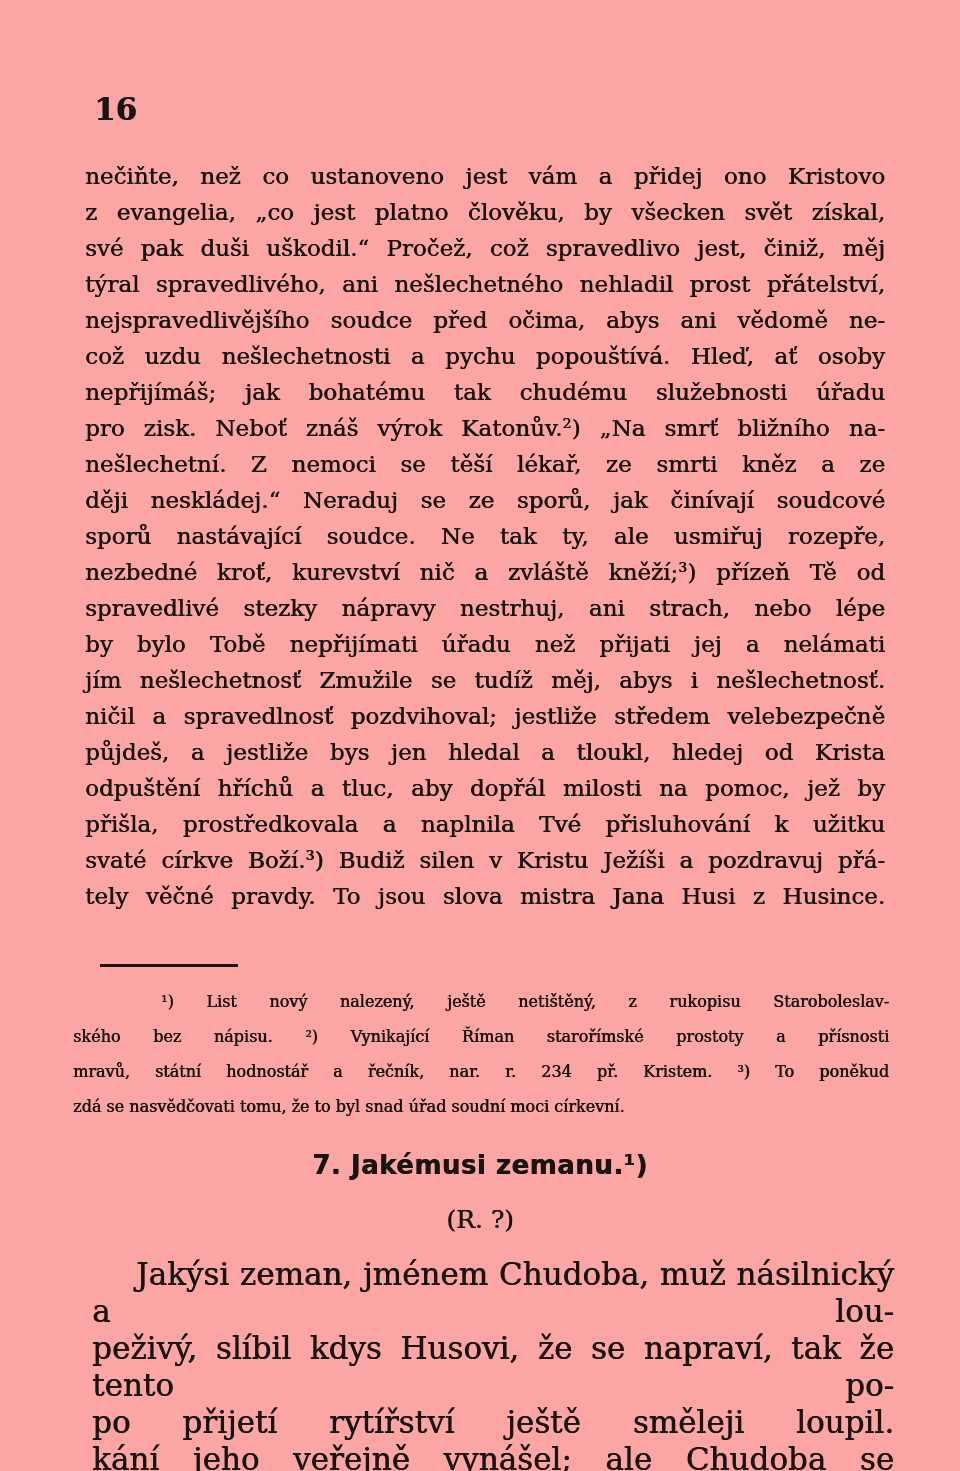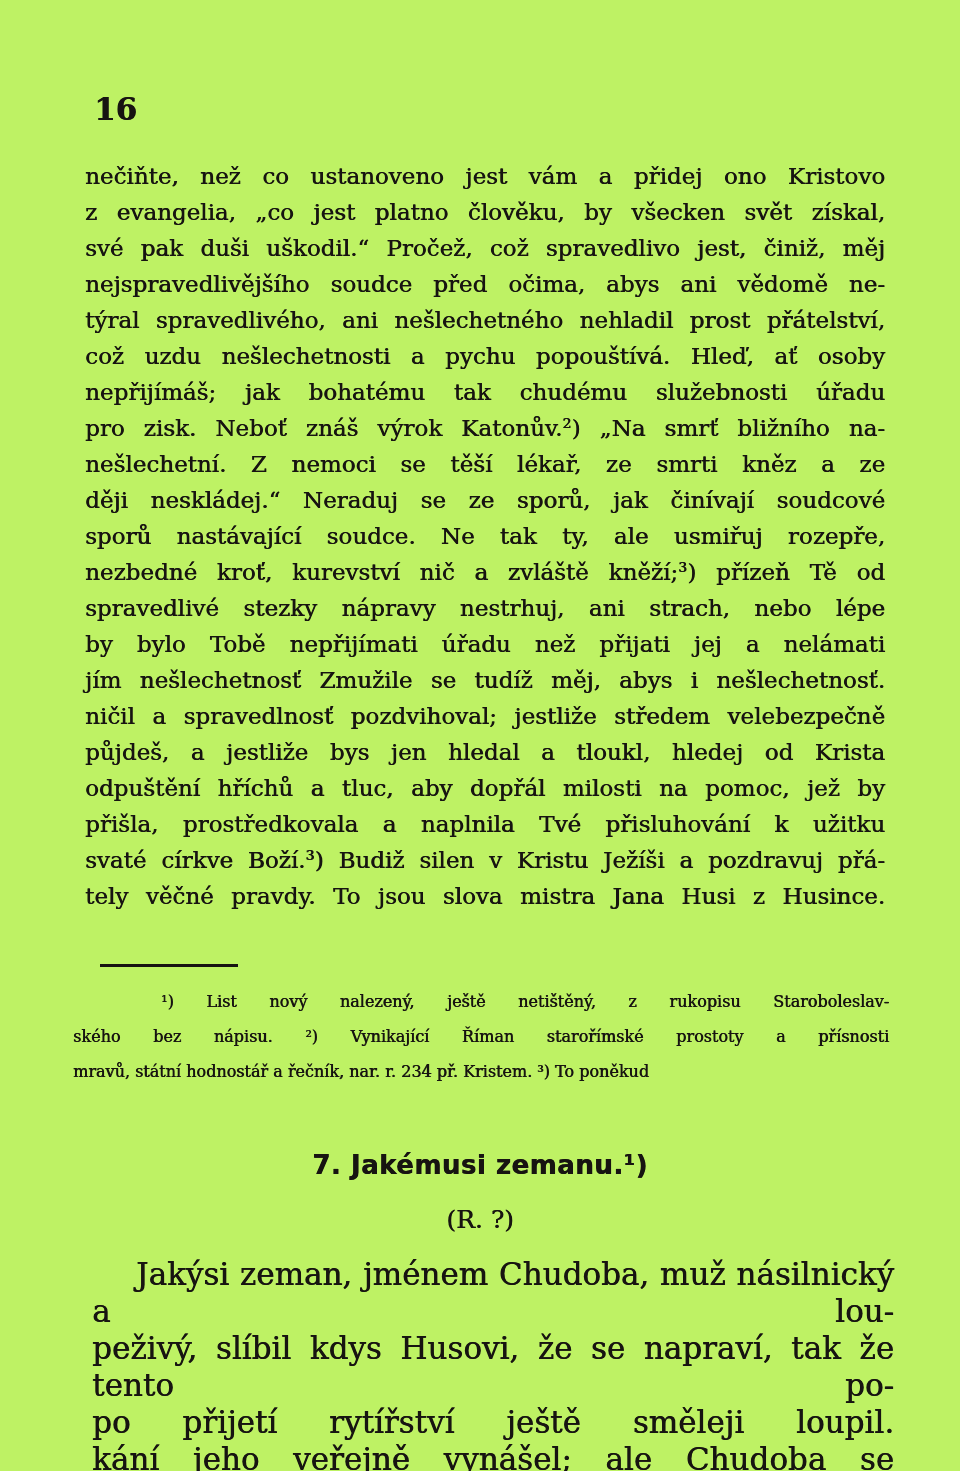--- a/index.html
+++ b/index.html
@@ -5,21 +5,21 @@
   html, body {
     margin: 0;
     padding: 0;
     background: #e8e8e8;
   }
   .page {
     position: relative;
     width: 960px;
     height: 1471px;
     margin: 0 auto;
-    background: #bef264;
+    background: #fca5a5;
     color: #171411;
     font-family: "DejaVu Serif", "Liberation Serif", serif;
     
     text-shadow: 0.55px 0 0 currentColor;
     overflow: hidden;
   }
   .page-number {
     position: absolute;
     left: 94px;
     top: 94px;
@@ -100,22 +100,22 @@
 <body>
 
 <div class="page">
 
   <div class="page-number">16</div>
 
   <div class="textblock main-paragraph">
       <div class="tline">nečiňte, než co ustanoveno jest vám a přidej ono Kristovo</div>
       <div class="tline">z evangelia, „co jest platno člověku, by všecken svět získal,</div>
       <div class="tline">své pak duši uškodil.“ Pročež, což spravedlivo jest, činiž, měj</div>
+      <div class="tline">týral spravedlivého, ani nešlechetného nehladil prost přátelství,</div>
       <div class="tline">nejspravedlivějšího soudce před očima, abys ani vědomě ne-</div>
-      <div class="tline">týral spravedlivého, ani nešlechetného nehladil prost přátelství,</div>
       <div class="tline">což uzdu nešlechetnosti a pychu popouštívá. Hleď, ať osoby</div>
       <div class="tline">nepřijímáš; jak bohatému tak chudému služebnosti úřadu</div>
       <div class="tline">pro zisk. Neboť znáš výrok Katonův.²) „Na smrť bližního na-</div>
       <div class="tline">nešlechetní. Z nemoci se těší lékař, ze smrti kněz a ze</div>
       <div class="tline">ději neskládej.“ Neraduj se ze sporů, jak činívají soudcové</div>
       <div class="tline">sporů nastávající soudce. Ne tak ty, ale usmiřuj rozepře,</div>
       <div class="tline">nezbedné kroť, kurevství nič a zvláště kněží;³) přízeň Tě od</div>
       <div class="tline">spravedlivé stezky nápravy nestrhuj, ani strach, nebo lépe</div>
       <div class="tline">by bylo Tobě nepřijímati úřadu než přijati jej a nelámati</div>
       <div class="tline">jím nešlechetnosť Zmužile se tudíž měj, abys i nešlechetnosť.</div>
@@ -126,20 +126,21 @@
       <div class="tline">svaté církve Boží.³) Budiž silen v Kristu Ježíši a pozdravuj přá-</div>
       <div class="tline">tely věčné pravdy. To jsou slova mistra Jana Husi z Husince.</div>
     </div>
 
   <div class="footnote-sep"></div>
 
   <div class="textblock footnotes no-stretch-last">
       <div class="tline">¹) List nový nalezený, ještě netištěný, z rukopisu Staroboleslav-</div>
       <div class="tline">ského bez nápisu. ²) Vynikající Říman starořímské prostoty a přísnosti</div>
       <div class="tline">mravů, státní hodnostář a řečník, nar. r. 234 př. Kristem. ³) To poněkud</div>
+      <div class="tline">zdá se nasvědčovati tomu, že to byl snad úřad soudní moci církevní.</div>
     </div>
 
   <div class="section-heading">7. Jakémusi zemanu.¹)</div>
 
   <div class="section-sub">(R. ?)</div>
 
   <div class="textblock second-paragraph no-stretch-last">
       <div class="tline">Jakýsi zeman, jménem Chudoba, muž násilnický a lou-</div>
       <div class="tline">peživý, slíbil kdys Husovi, že se napraví, tak že tento po-</div>
       <div class="tline">po přijetí rytířství ještě směleji loupil.</div>

